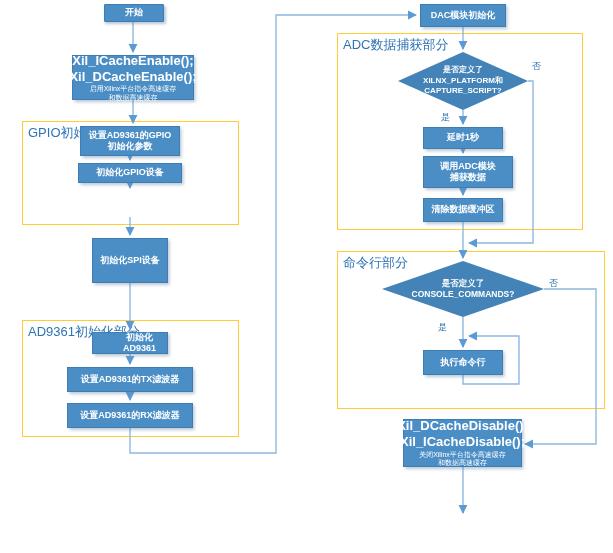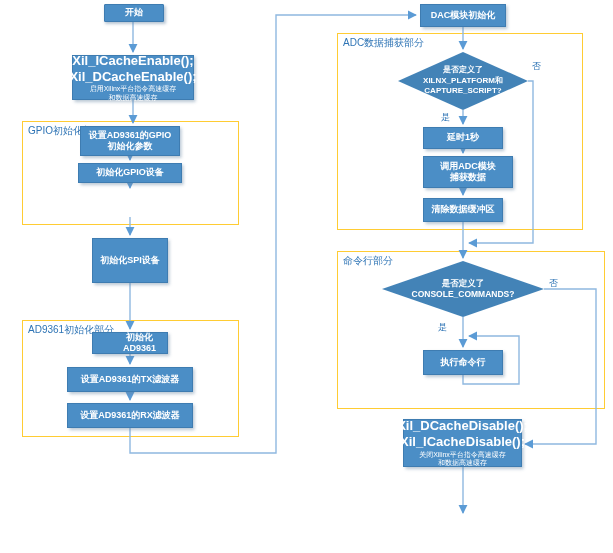--- a/index.html
+++ b/index.html
@@ -7,21 +7,21 @@
     --connector:#8fb8e0; --arrow:#5b9bd5; --group-border:#ffcc33; --group-label:#2e74b5;
   }
   html,body{margin:0;padding:0;}
   body{width:613px;height:553px;background:#ffffff;position:relative;
        font-family:"Liberation Sans", sans-serif; overflow:hidden;}
   .stage{position:absolute;inset:0;width:613px;height:553px;}
   svg.wires{position:absolute;left:0;top:0;z-index:2;}
   svg.wires polyline{fill:none;stroke:var(--connector);stroke-width:1.4px;}
   svg.wires marker path{fill:var(--arrow);}
   .group{position:absolute;border:1.6px solid var(--group-border);z-index:1;background:transparent;}
-  .group .glabel{position:absolute;left:5px;top:2px;font-size:10px;color:var(--group-label);white-space:nowrap;}
+  .group .glabel{position:absolute;left:5px;top:2px;font-size:13px;color:var(--group-label);white-space:nowrap;}
   .node{position:absolute;z-index:3;background:var(--node-fill);border:1px solid var(--node-border);
         color:#fff;font-weight:bold;font-size:9px;line-height:1.25;
         display:flex;flex-direction:column;align-items:center;justify-content:center;text-align:center;
         box-shadow:1.5px 2px 3px rgba(100,130,160,.45);box-sizing:border-box;}
   .terminator{border-radius:1px;}
   .diamond{position:absolute;z-index:3;background:var(--diamond-fill);color:#fff;font-weight:bold;
         display:flex;flex-direction:column;align-items:center;justify-content:center;text-align:center;
         clip-path:polygon(50% 0,100% 50%,50% 100%,0 50%);
         filter:drop-shadow(2px 2px 2px rgba(100,130,160,.4));font-size:8px;line-height:1.3;}
   .node span,.diamond span{display:block;}

